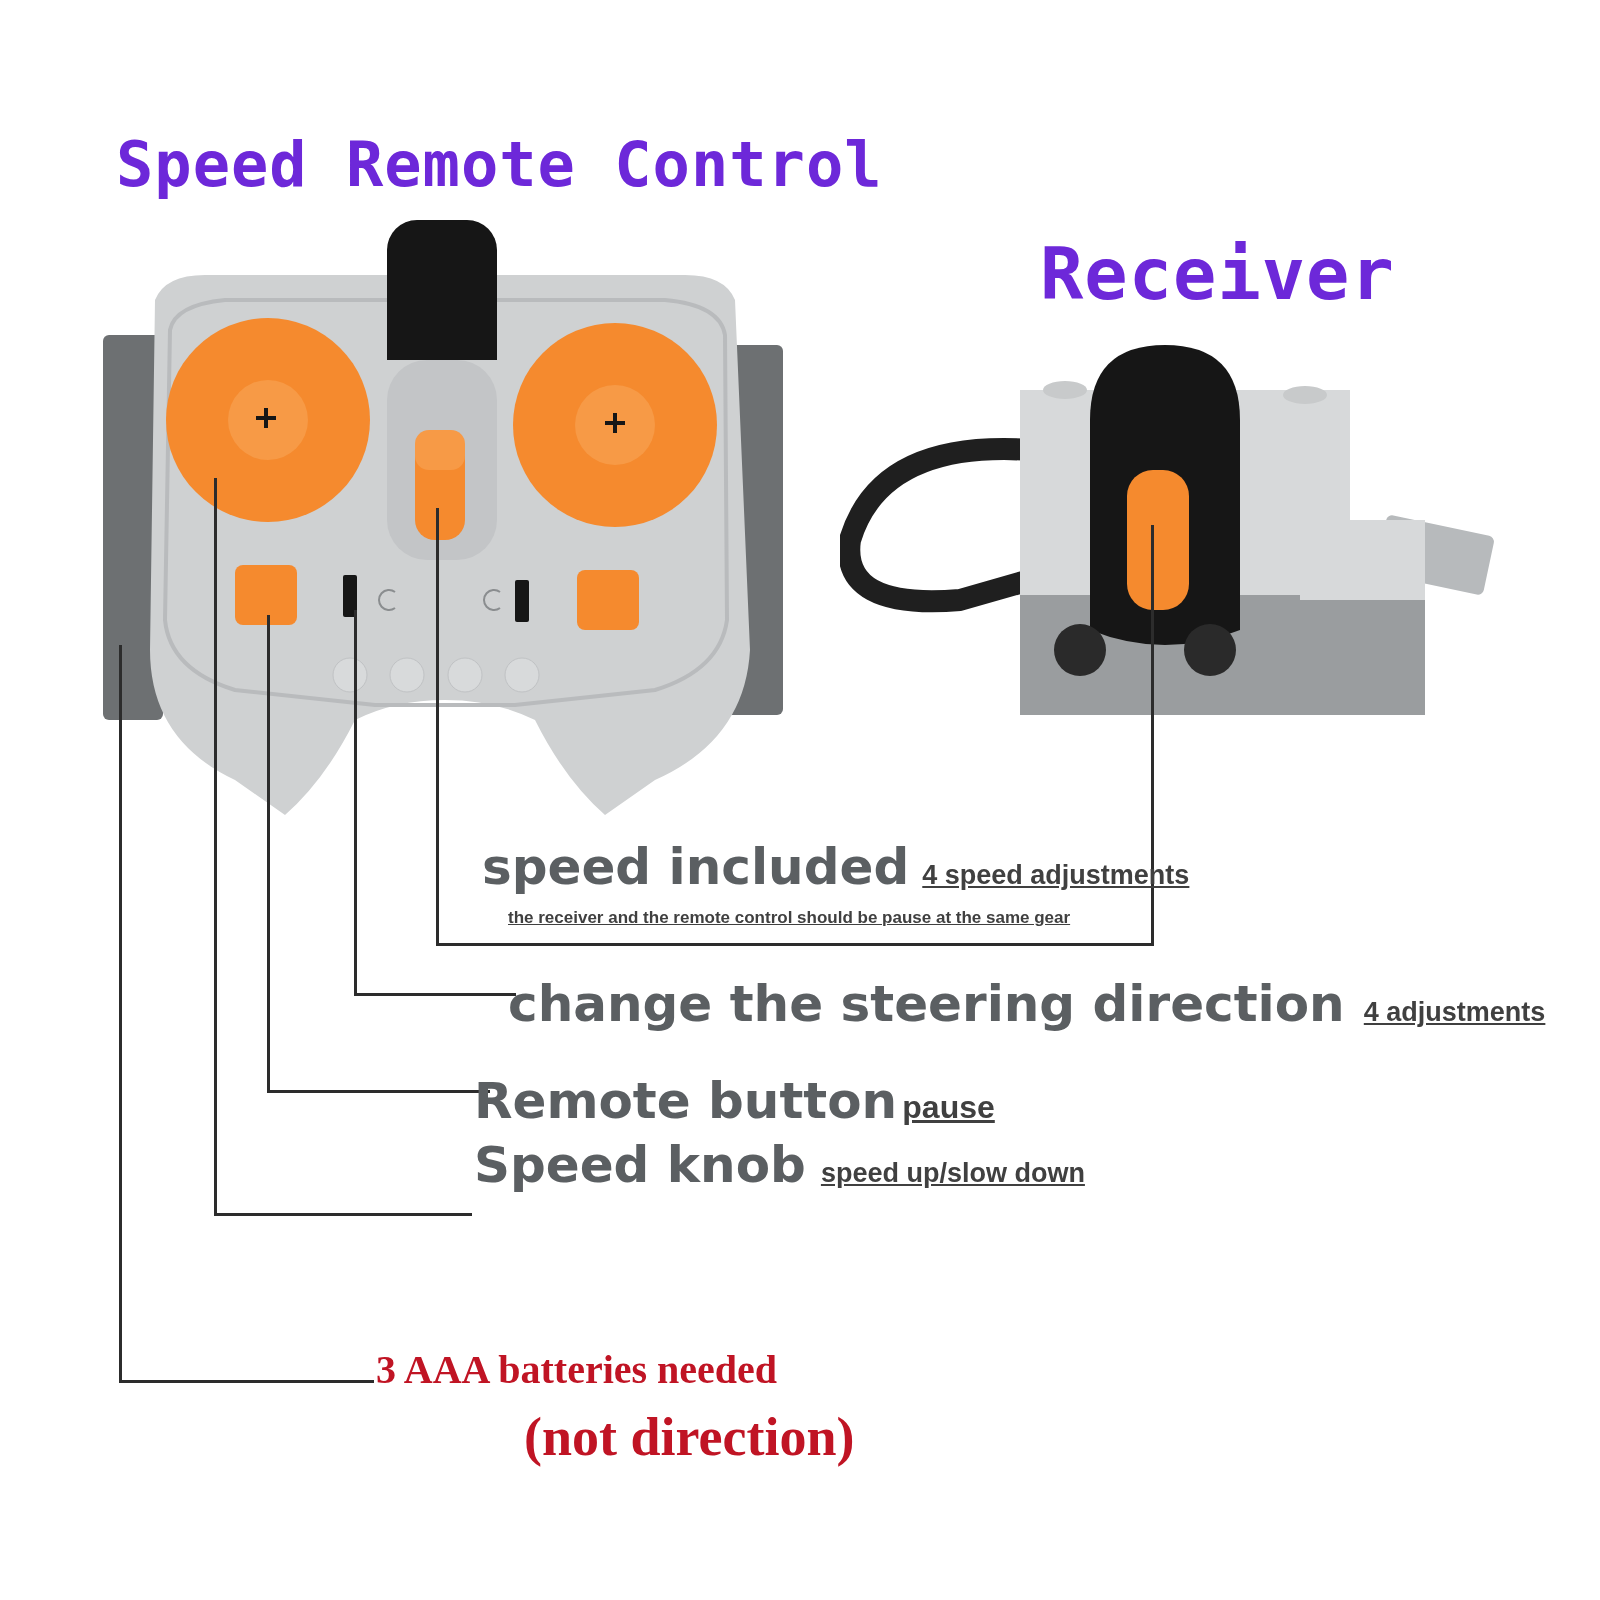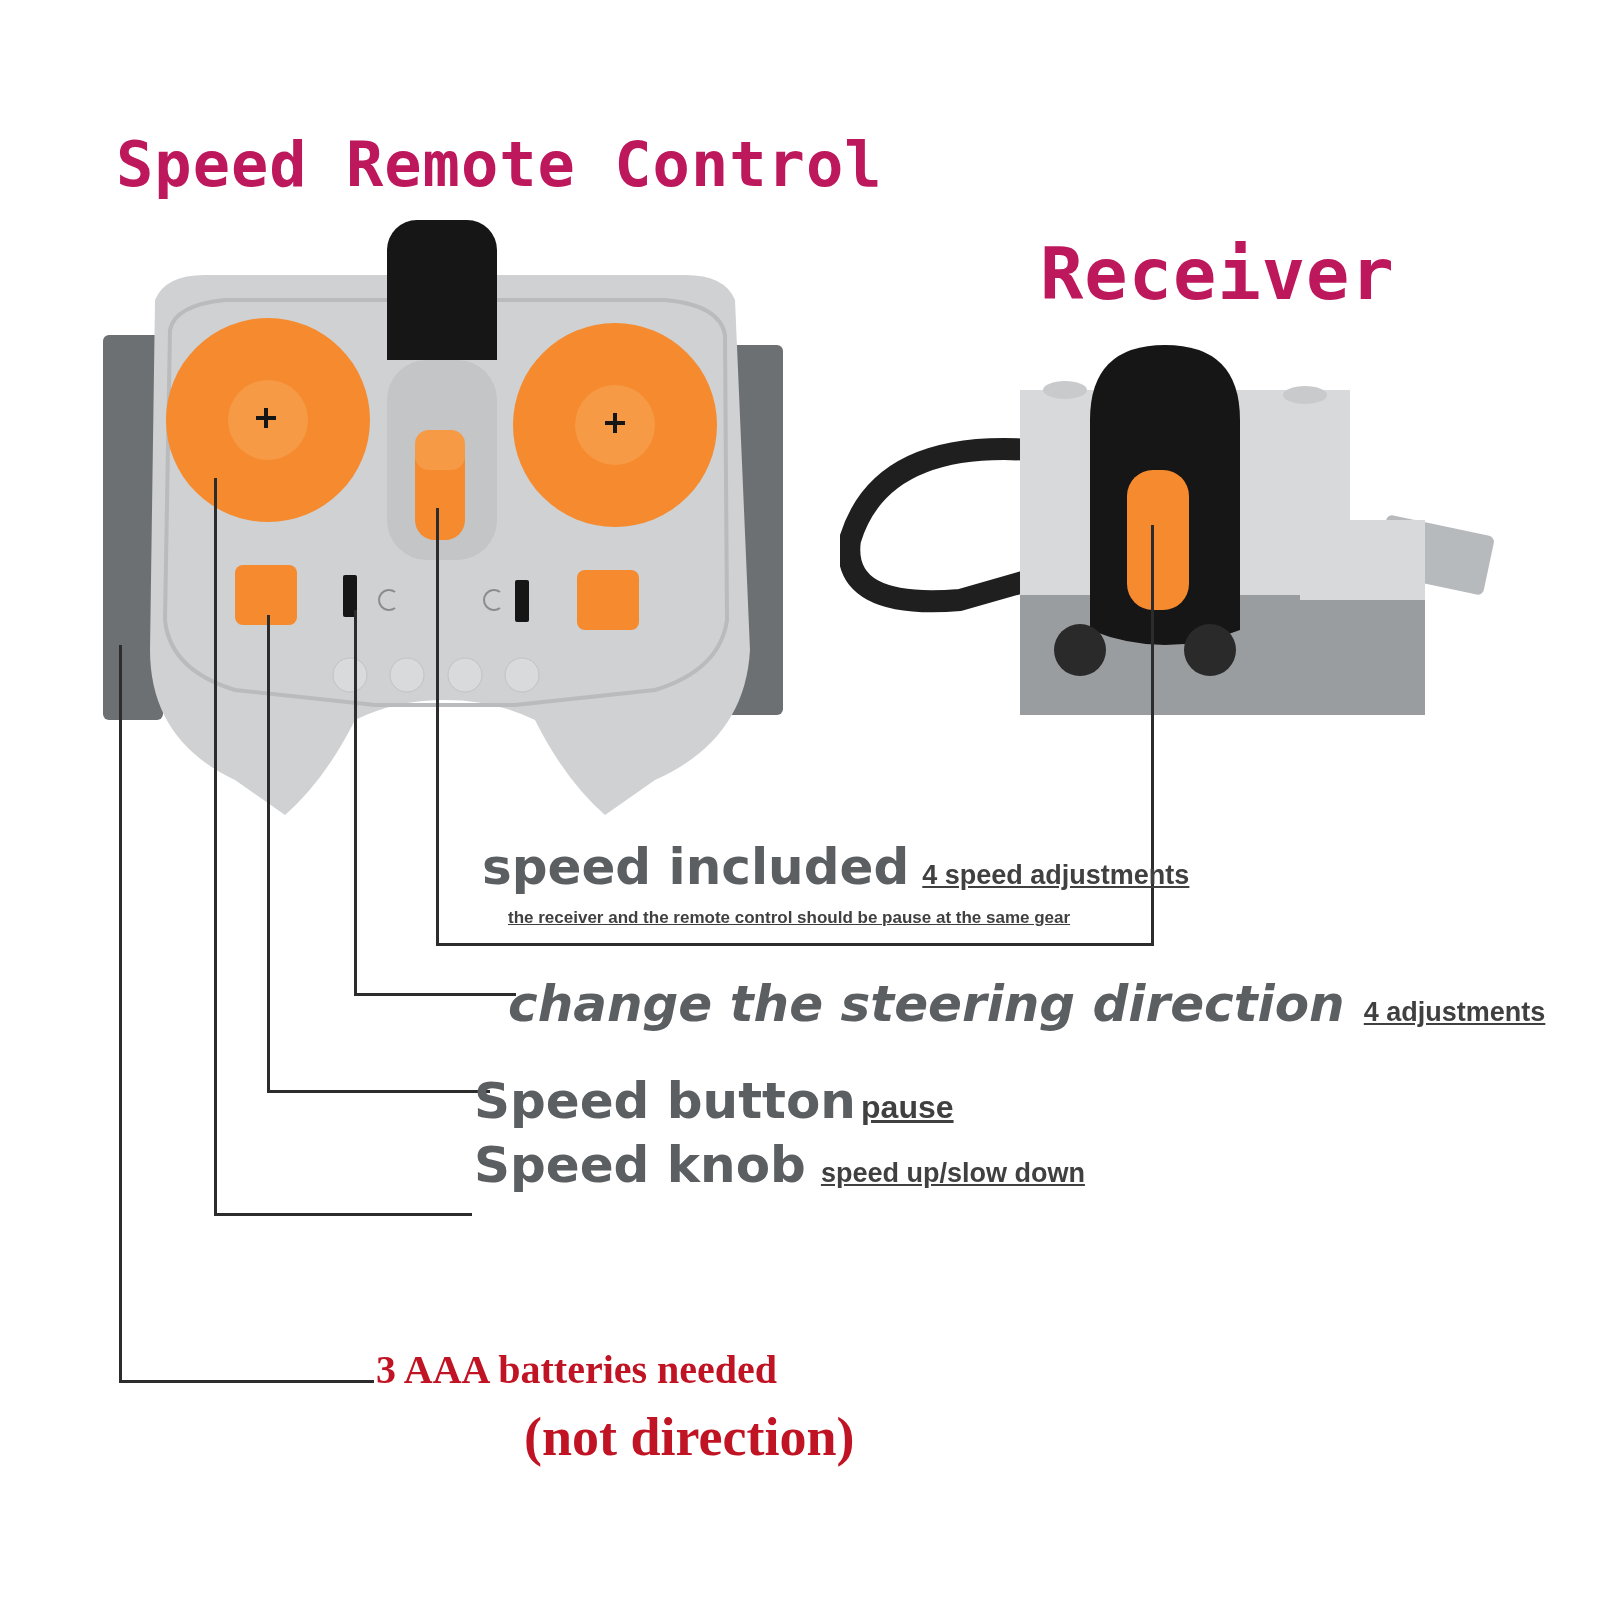--- a/index.html
+++ b/index.html
@@ -1,18 +1,18 @@
 <!DOCTYPE html>
 <html><head>
 <meta charset="utf-8">
 <style>
   html,body{margin:0;padding:0;background:#ffffff;}
   body{width:1600px;height:1600px;position:relative;overflow:hidden;font-family:"DejaVu Sans",sans-serif;}
   .abs{position:absolute;}
-  .title-block{font-family:"DejaVu Sans Mono","Liberation Mono",monospace;font-weight:bold;color:#be185d;letter-spacing:1px;}
+  .title-block{font-family:"DejaVu Sans Mono","Liberation Mono",monospace;font-weight:bold;color:#6d28d9;letter-spacing:1px;}
   .label-main{font-family:"DejaVu Sans",sans-serif;color:#5b5f62;font-weight:bold;white-space:nowrap;}
   .label-sub{font-family:"Liberation Sans",sans-serif;color:#404040;font-weight:bold;white-space:nowrap;text-decoration:underline;}
   .line{position:absolute;background:#2c2c2c;}
   .red{font-family:"Liberation Serif",serif;color:#c01424;font-weight:bold;white-space:nowrap;}
 </style>
 </head>
 <body>
 
 <div class="abs title-block" style="left:116px;top:128px;font-size:62px;">Speed Remote Control</div>
 <div class="abs title-block" style="left:1040px;top:232px;font-size:72px;">Receiver</div>
@@ -93,26 +93,26 @@
 <div class="line" style="left:436px;top:943px;width:718px;height:3px;"></div>
 <div class="line" style="left:1151px;top:525px;width:3px;height:421px;"></div>
 
 <div class="abs" style="left:482px;top:838px;">
   <span class="label-main" style="font-size:50px;">speed included</span>
   <span class="label-sub" style="font-size:27px;margin-left:8px;">4 speed adjustments</span>
 </div>
 <div class="abs label-sub" style="left:508px;top:908px;font-size:17px;">the receiver and the remote control should be pause at the same gear</div>
 
 <div class="abs" style="left:508px;top:975px;">
-  <span class="label-main" style="font-size:50px;font-style:italic;">change the steering direction</span>
+  <span class="label-main" style="font-size:50px;">change the steering direction</span>
   <span class="label-sub" style="font-size:27px;margin-left:14px;">4 adjustments</span>
 </div>
 
 <div class="abs" style="left:474px;top:1072px;">
-  <span class="label-main" style="font-size:50px;">Speed button</span>
+  <span class="label-main" style="font-size:50px;">Remote button</span>
   <span class="label-sub" style="font-size:32px;">pause</span>
 </div>
 
 <div class="abs" style="left:474px;top:1136px;">
   <span class="label-main" style="font-size:50px;">Speed knob</span>
   <span class="label-sub" style="font-size:27px;margin-left:10px;">speed up/slow down</span>
 </div>
 
 <div class="abs red" style="left:376px;top:1346px;font-size:40px;">3 AAA batteries needed</div>
 <div class="abs red" style="left:524px;top:1406px;font-size:54px;">(not direction)</div>

